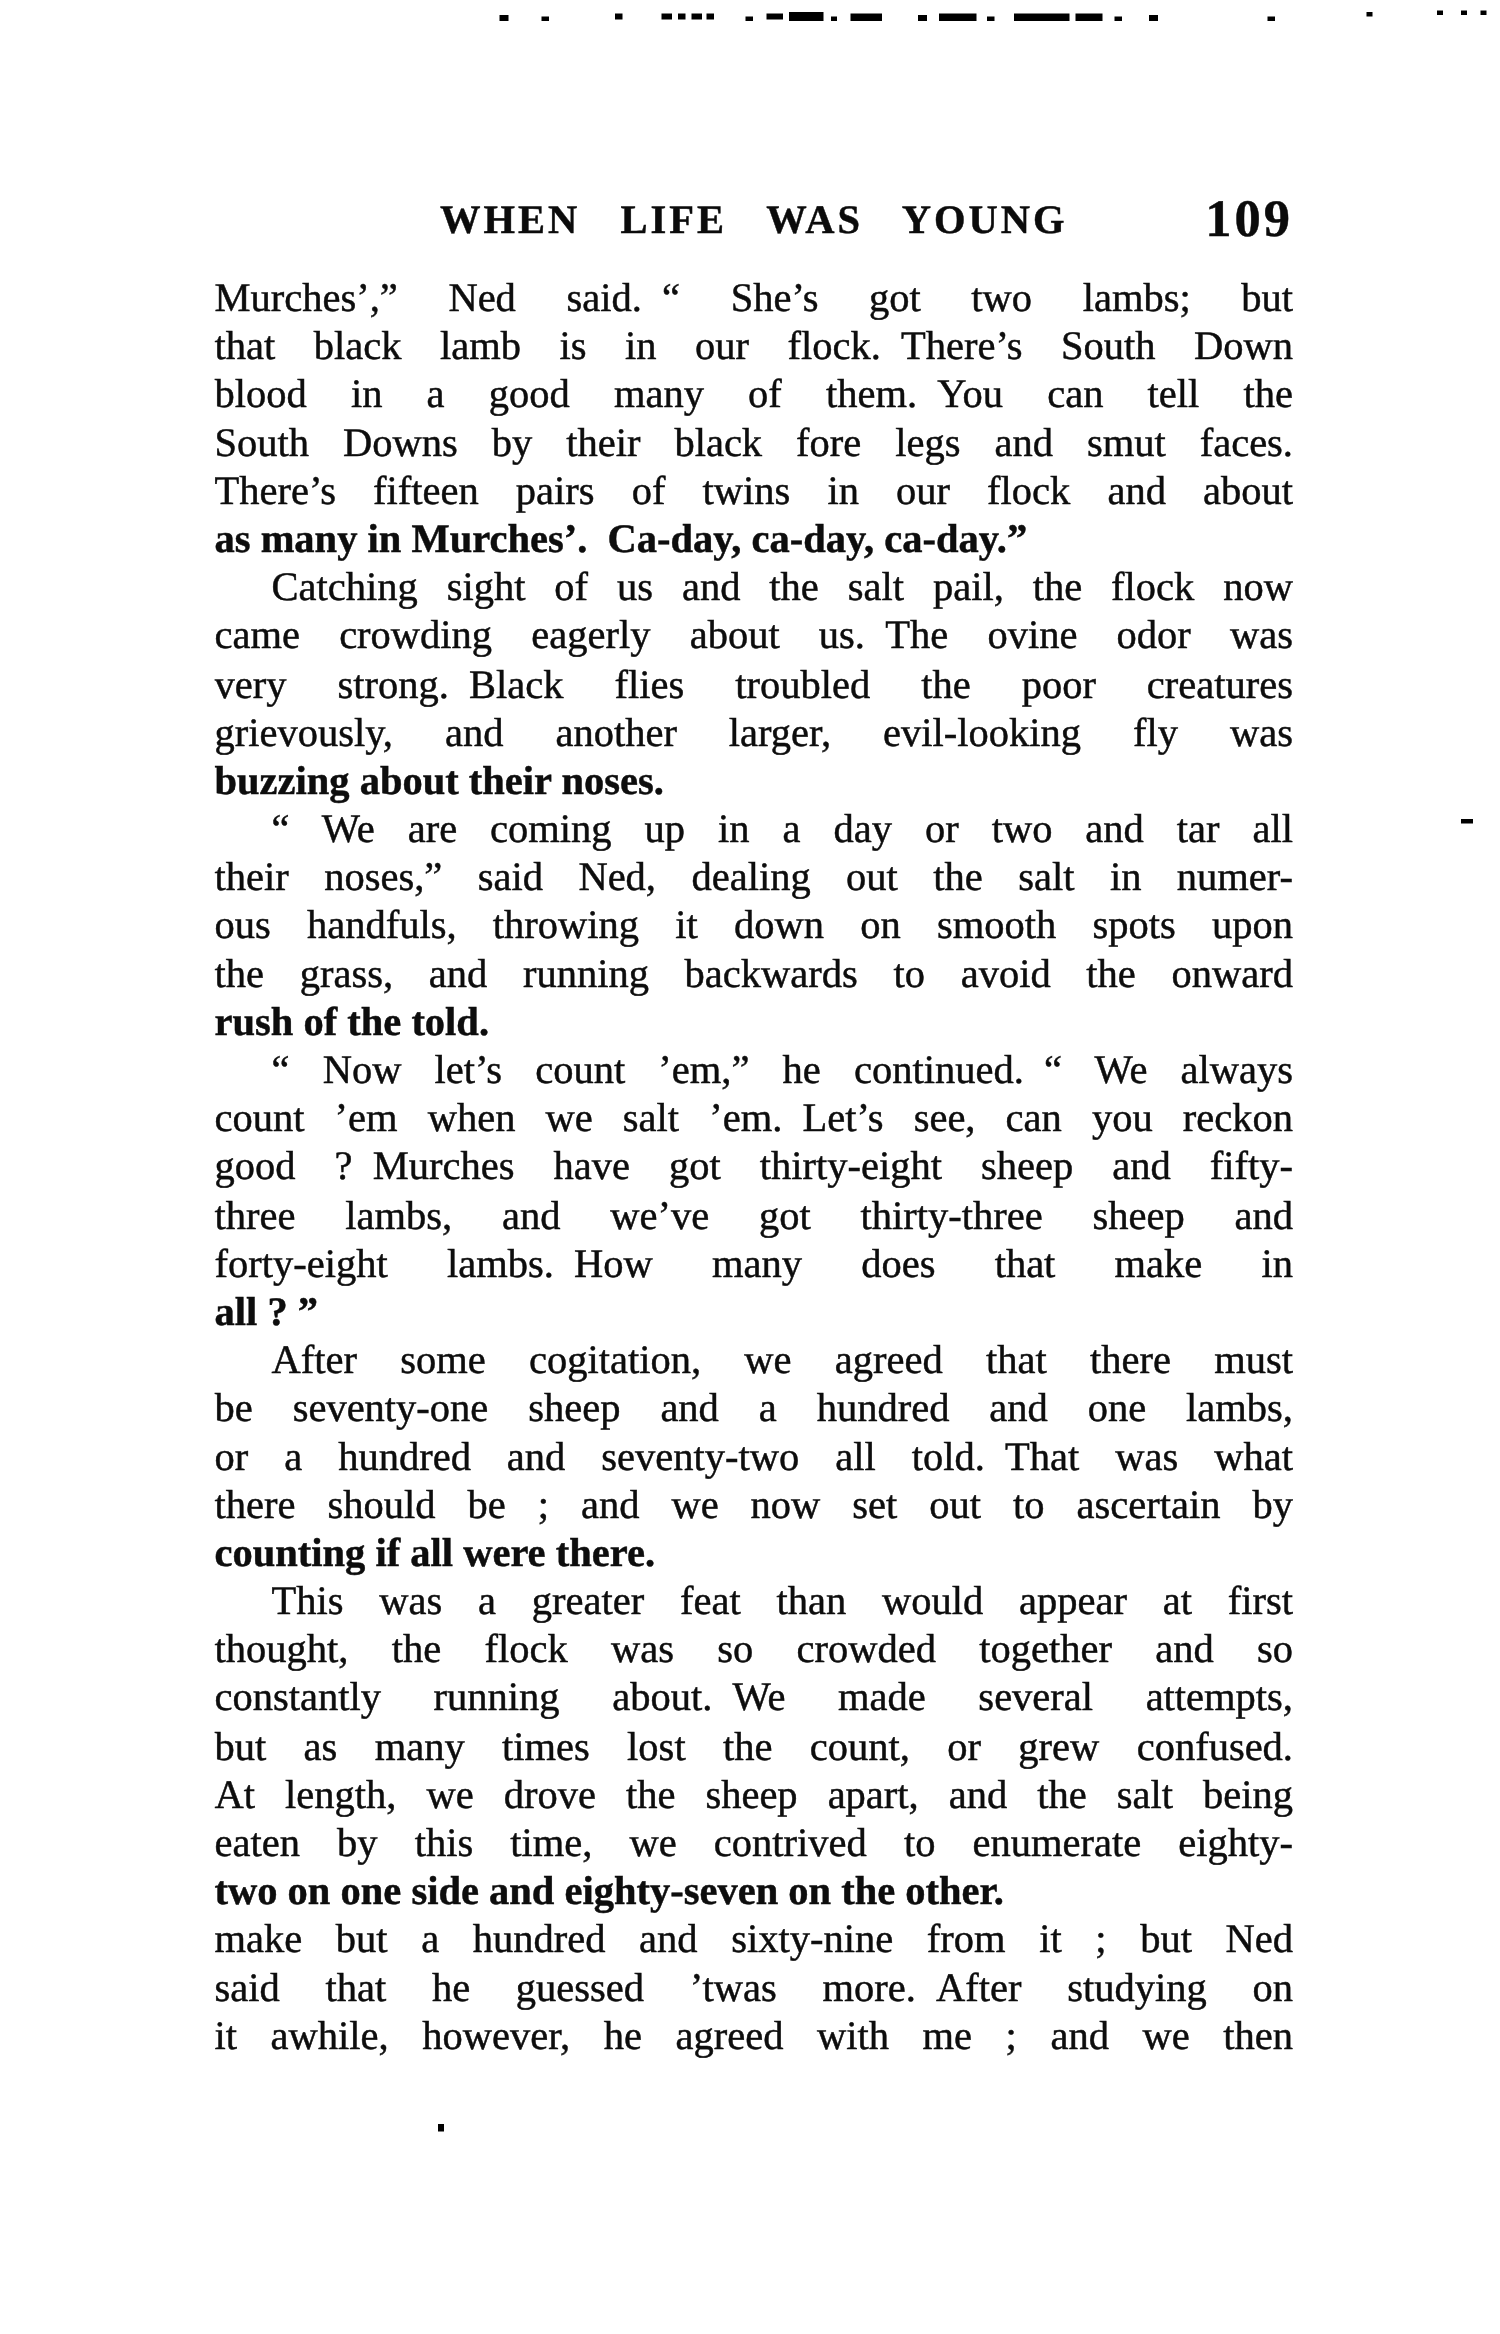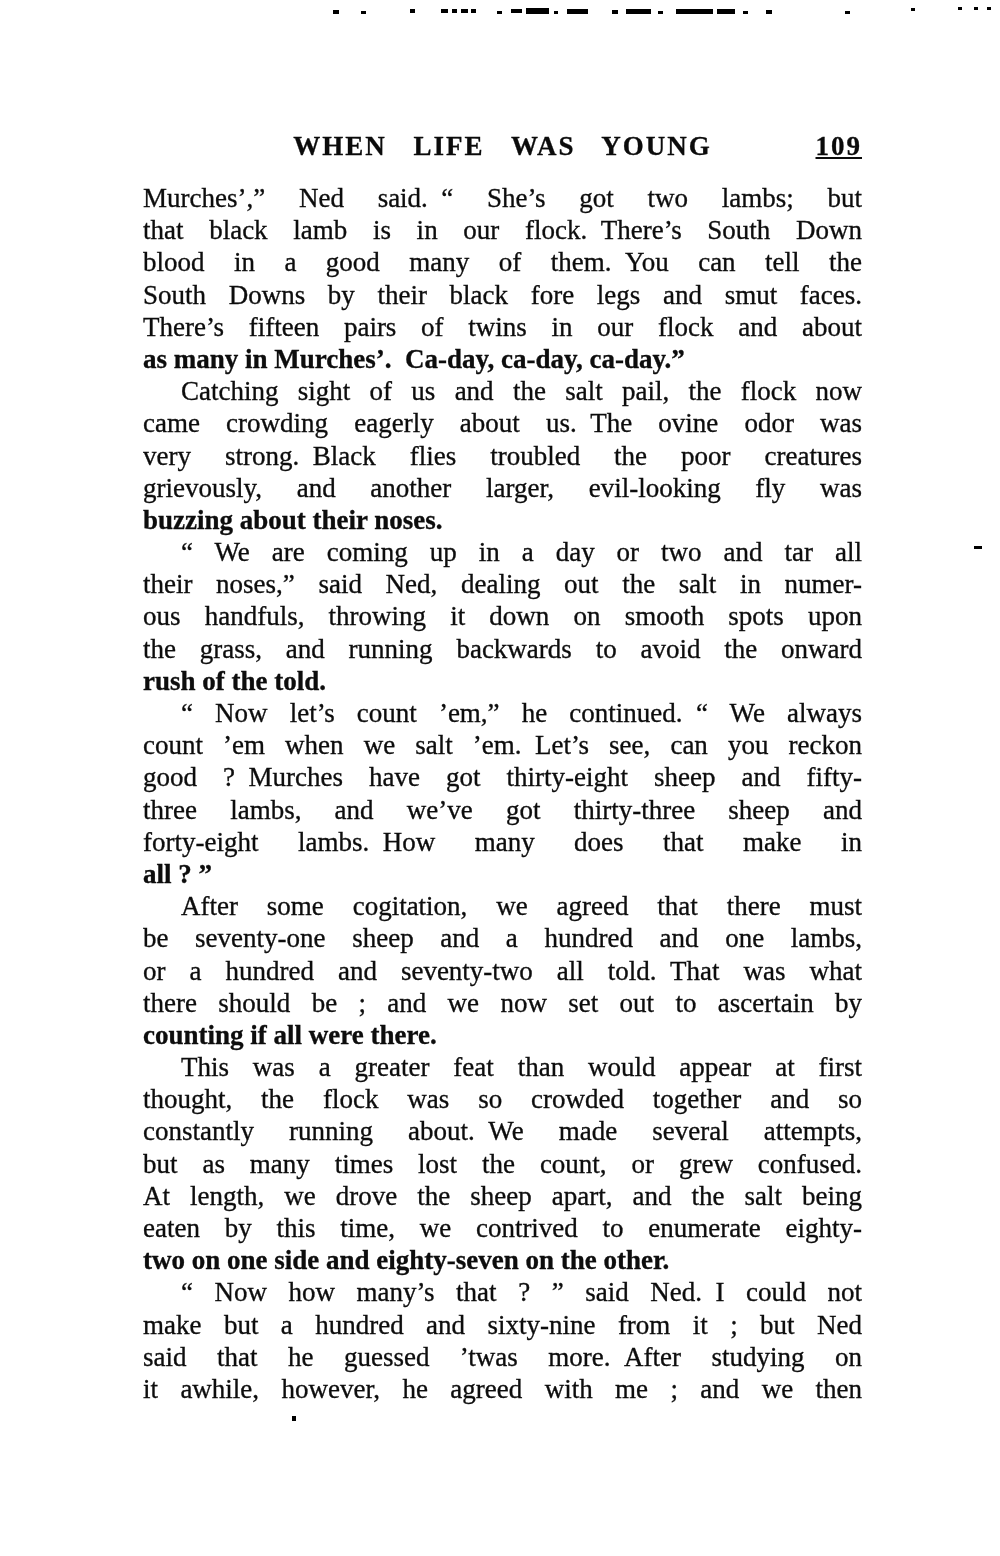--- a/index.html
+++ b/index.html
@@ -35,23 +35,22 @@
     font-size: 27px; line-height: 30px;
     letter-spacing: 2px;
     word-spacing: 18px;
     white-space: nowrap;
     -webkit-text-stroke: 0.3px #0b0b0b;
   }
   .running-head .pagenum {
     position: absolute;
     right: 0; top: 0;
     font-weight: bold;
-    font-size: 27px; line-height: 30px;
+    font-size: 35px; line-height: 30px;
     letter-spacing: 2px;
-    text-decoration: underline;
     -webkit-text-stroke: 0.3px #0b0b0b;
   }
   
   .body-text {
     position: absolute;
     left: 143px; top: 182px;
     width: 719px;
     font-size: 27px;
     line-height: 32.2px;
     color: #0d0d0d;
@@ -147,20 +146,19 @@
       <div class="para">
         <div class="tline indent">This was a greater feat than would appear at first</div>
         <div class="tline">thought, the flock was so crowded together and so</div>
         <div class="tline">constantly running about. We made several attempts,</div>
         <div class="tline">but as many times lost the count, or grew confused.</div>
         <div class="tline">At length, we drove the sheep apart, and the salt being</div>
         <div class="tline">eaten by this time, we contrived to enumerate eighty-</div>
         <div class="tline last">two on one side and eighty-seven on the other.</div>
       </div>
       <div class="para">
-        <div class="tline indent">“ Now how many’s that ? ” said Ned. I could not</div>
         <div class="tline">make but a hundred and sixty-nine from it ; but Ned</div>
         <div class="tline">said that he guessed ’twas more. After studying on</div>
         <div class="tline">it awhile, however, he agreed with me ; and we then</div>
       </div>
     </main>
 
 </div>
 
 </body></html>

